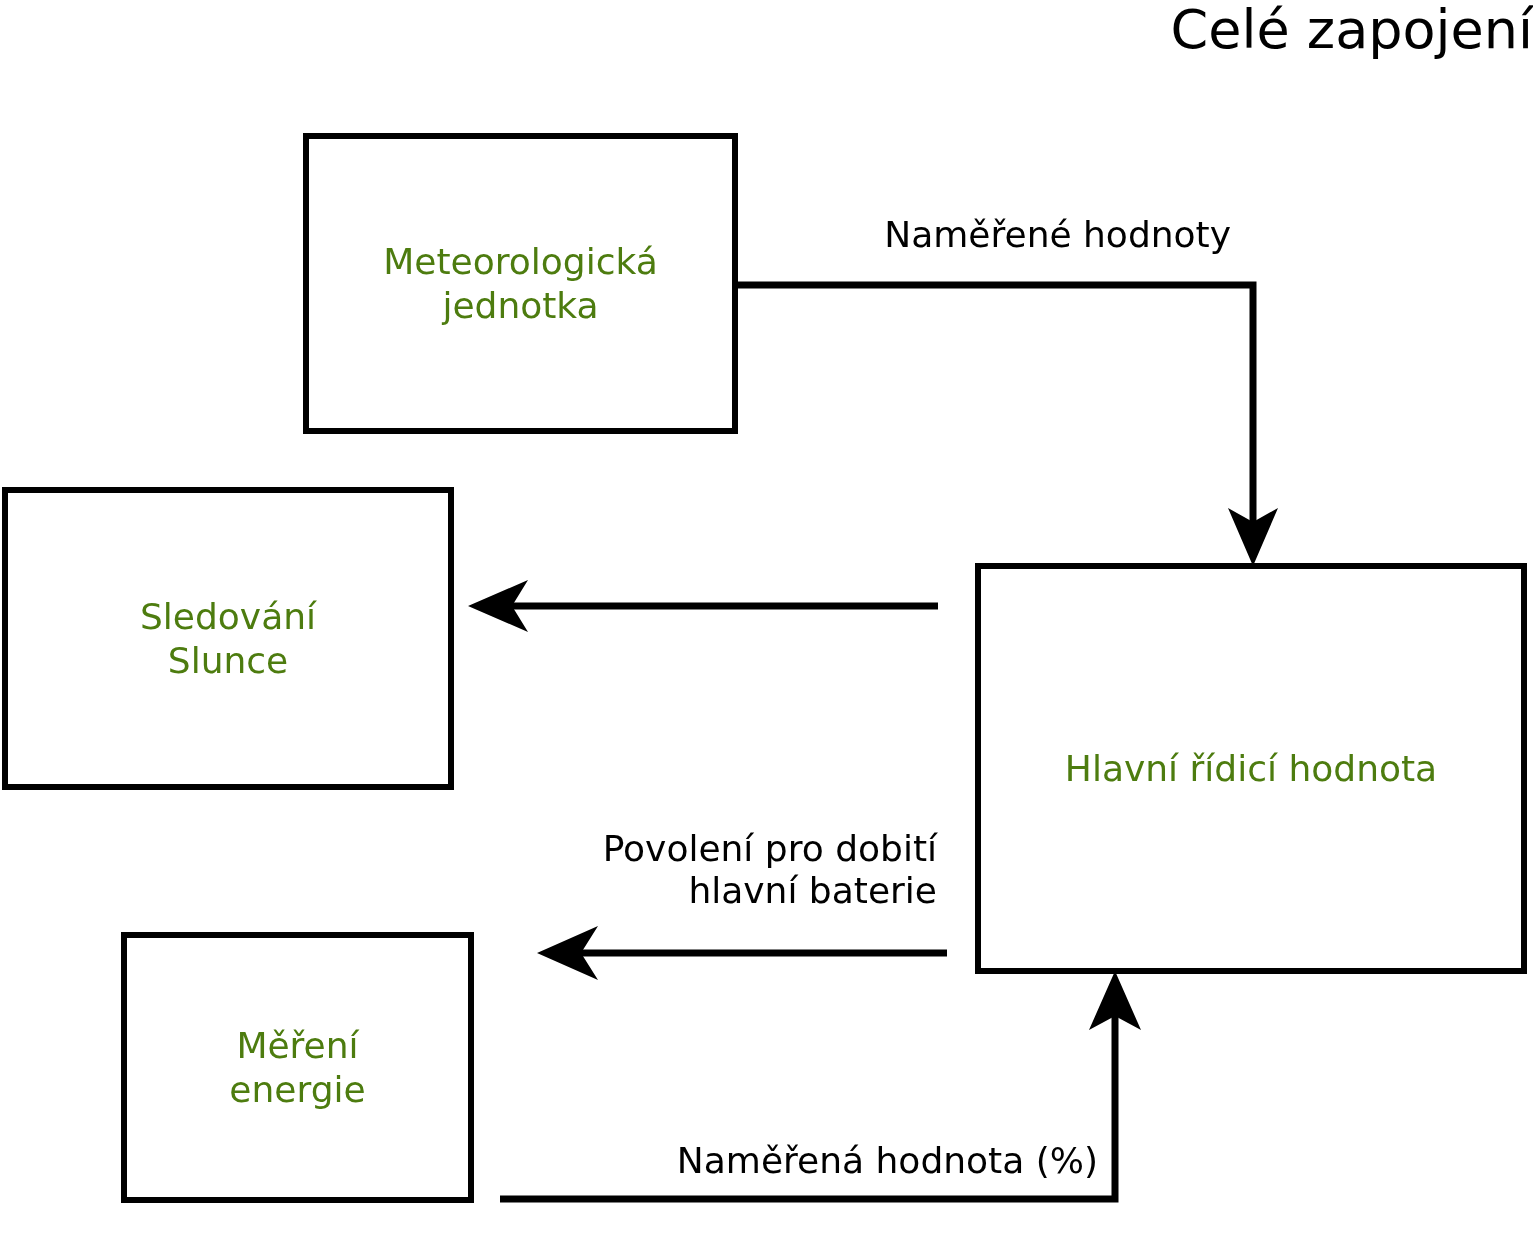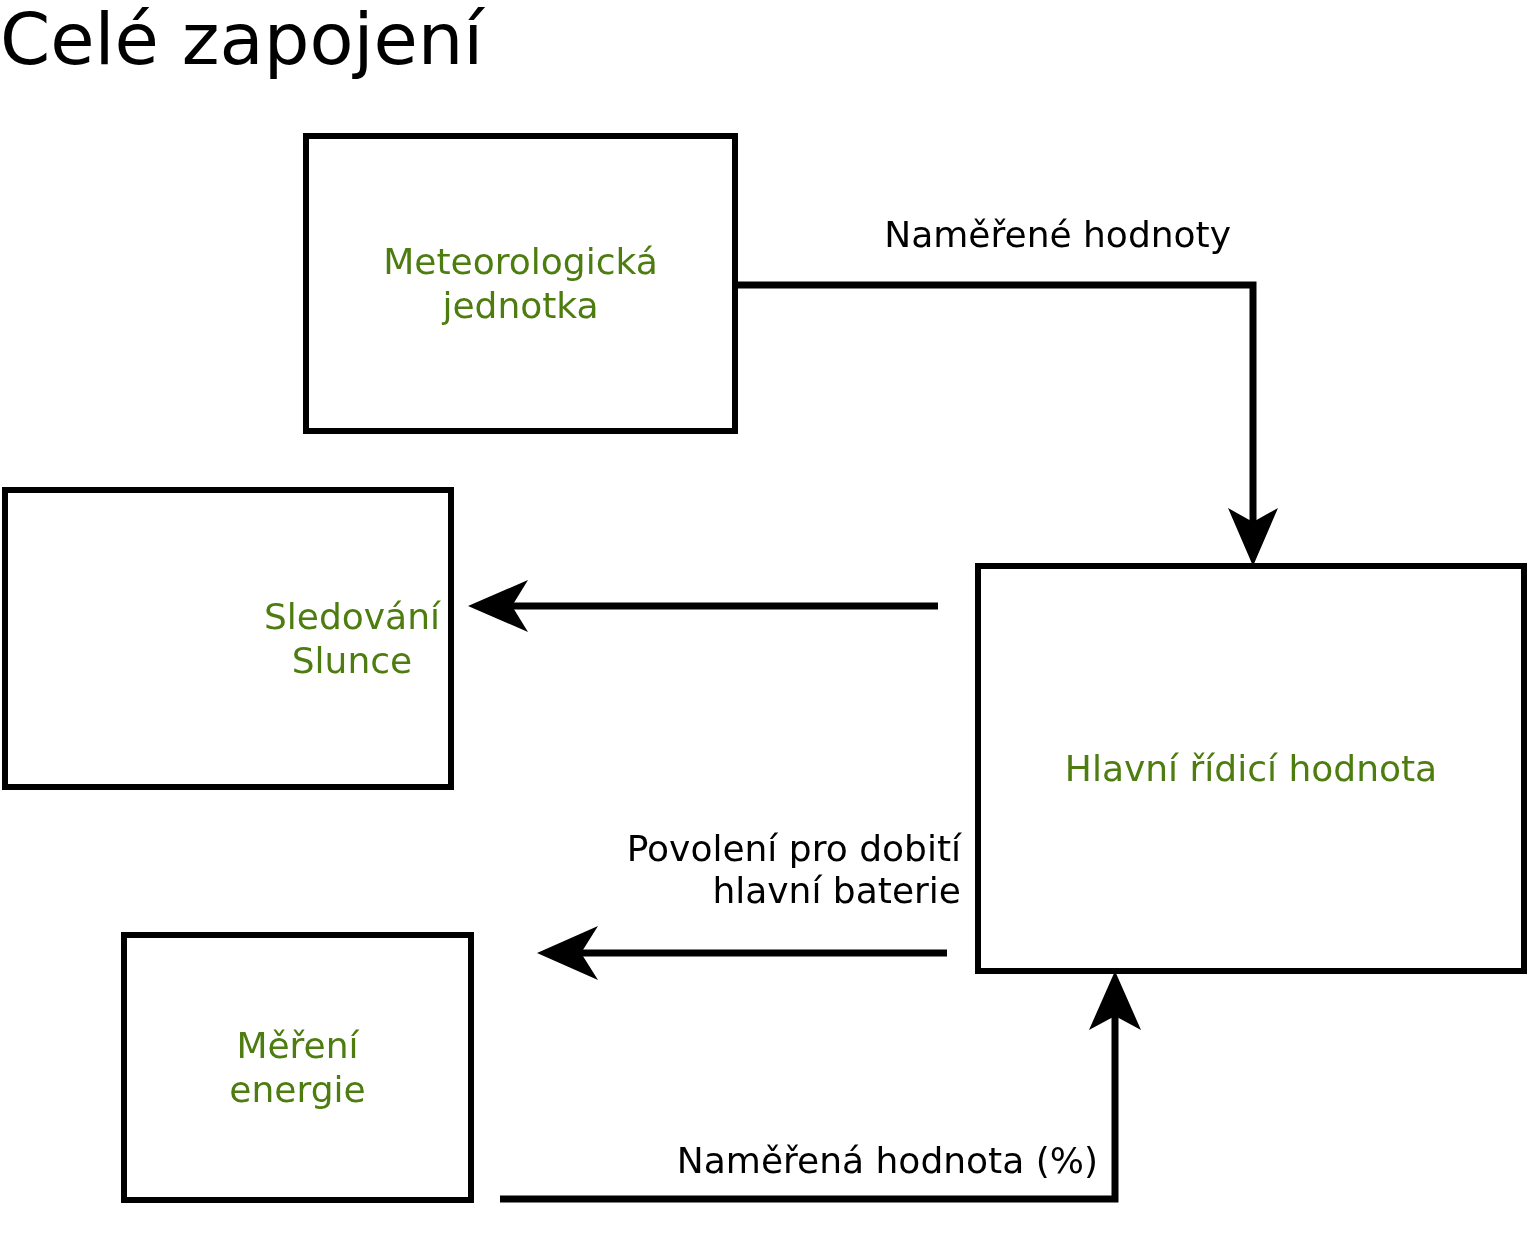--- a/index.html
+++ b/index.html
@@ -46,36 +46,36 @@
     line-height: 1.16;
     color: #000000;
     white-space: pre-line;
     text-align: right;
   }
   #page-title {
     position: absolute;
     left: 0;
     top: 2px;
     width: 1533px;
-    text-align: left;
-    font-size: 72px;
+    text-align: right;
+    font-size: 54px;
     line-height: 1.05;
     color: #000000;
     letter-spacing: 0px;
   }
   
   #node-meteo   { left: 303px; top: 133px;  width: 435px; height: 301px; }
-  #node-sun     { left: 2px;   top: 487px;  width: 452px; height: 303px; justify-content: flex-end; }
+  #node-sun     { left: 2px;   top: 487px;  width: 452px; height: 303px; }
   #node-main    { left: 975px; top: 563px;  width: 552px; height: 411px; }
   #node-energy  { left: 121px; top: 932px;  width: 353px; height: 271px; }
 
   
   #label-measured-values { left: 791px; top: 214px;  width: 440px; }
   #label-azimuth         { left: 497px; top: 498px;  width: 500px; }
-  #label-charge-permit   { left: 497px; top: 828px;  width: 440px; margin-left: 24px; }
+  #label-charge-permit   { left: 497px; top: 828px;  width: 440px; }
   #label-measured-pct    { left: 538px; top: 1140px; width: 560px; }
 </style>
 </head>
 <body>
 
 <div id="canvas">
 
   <div id="page-title">Celé zapojení</div>
 
   <svg id="diagram-svg" viewBox="0 0 1533 1233" xmlns="http://www.w3.org/2000/svg">

